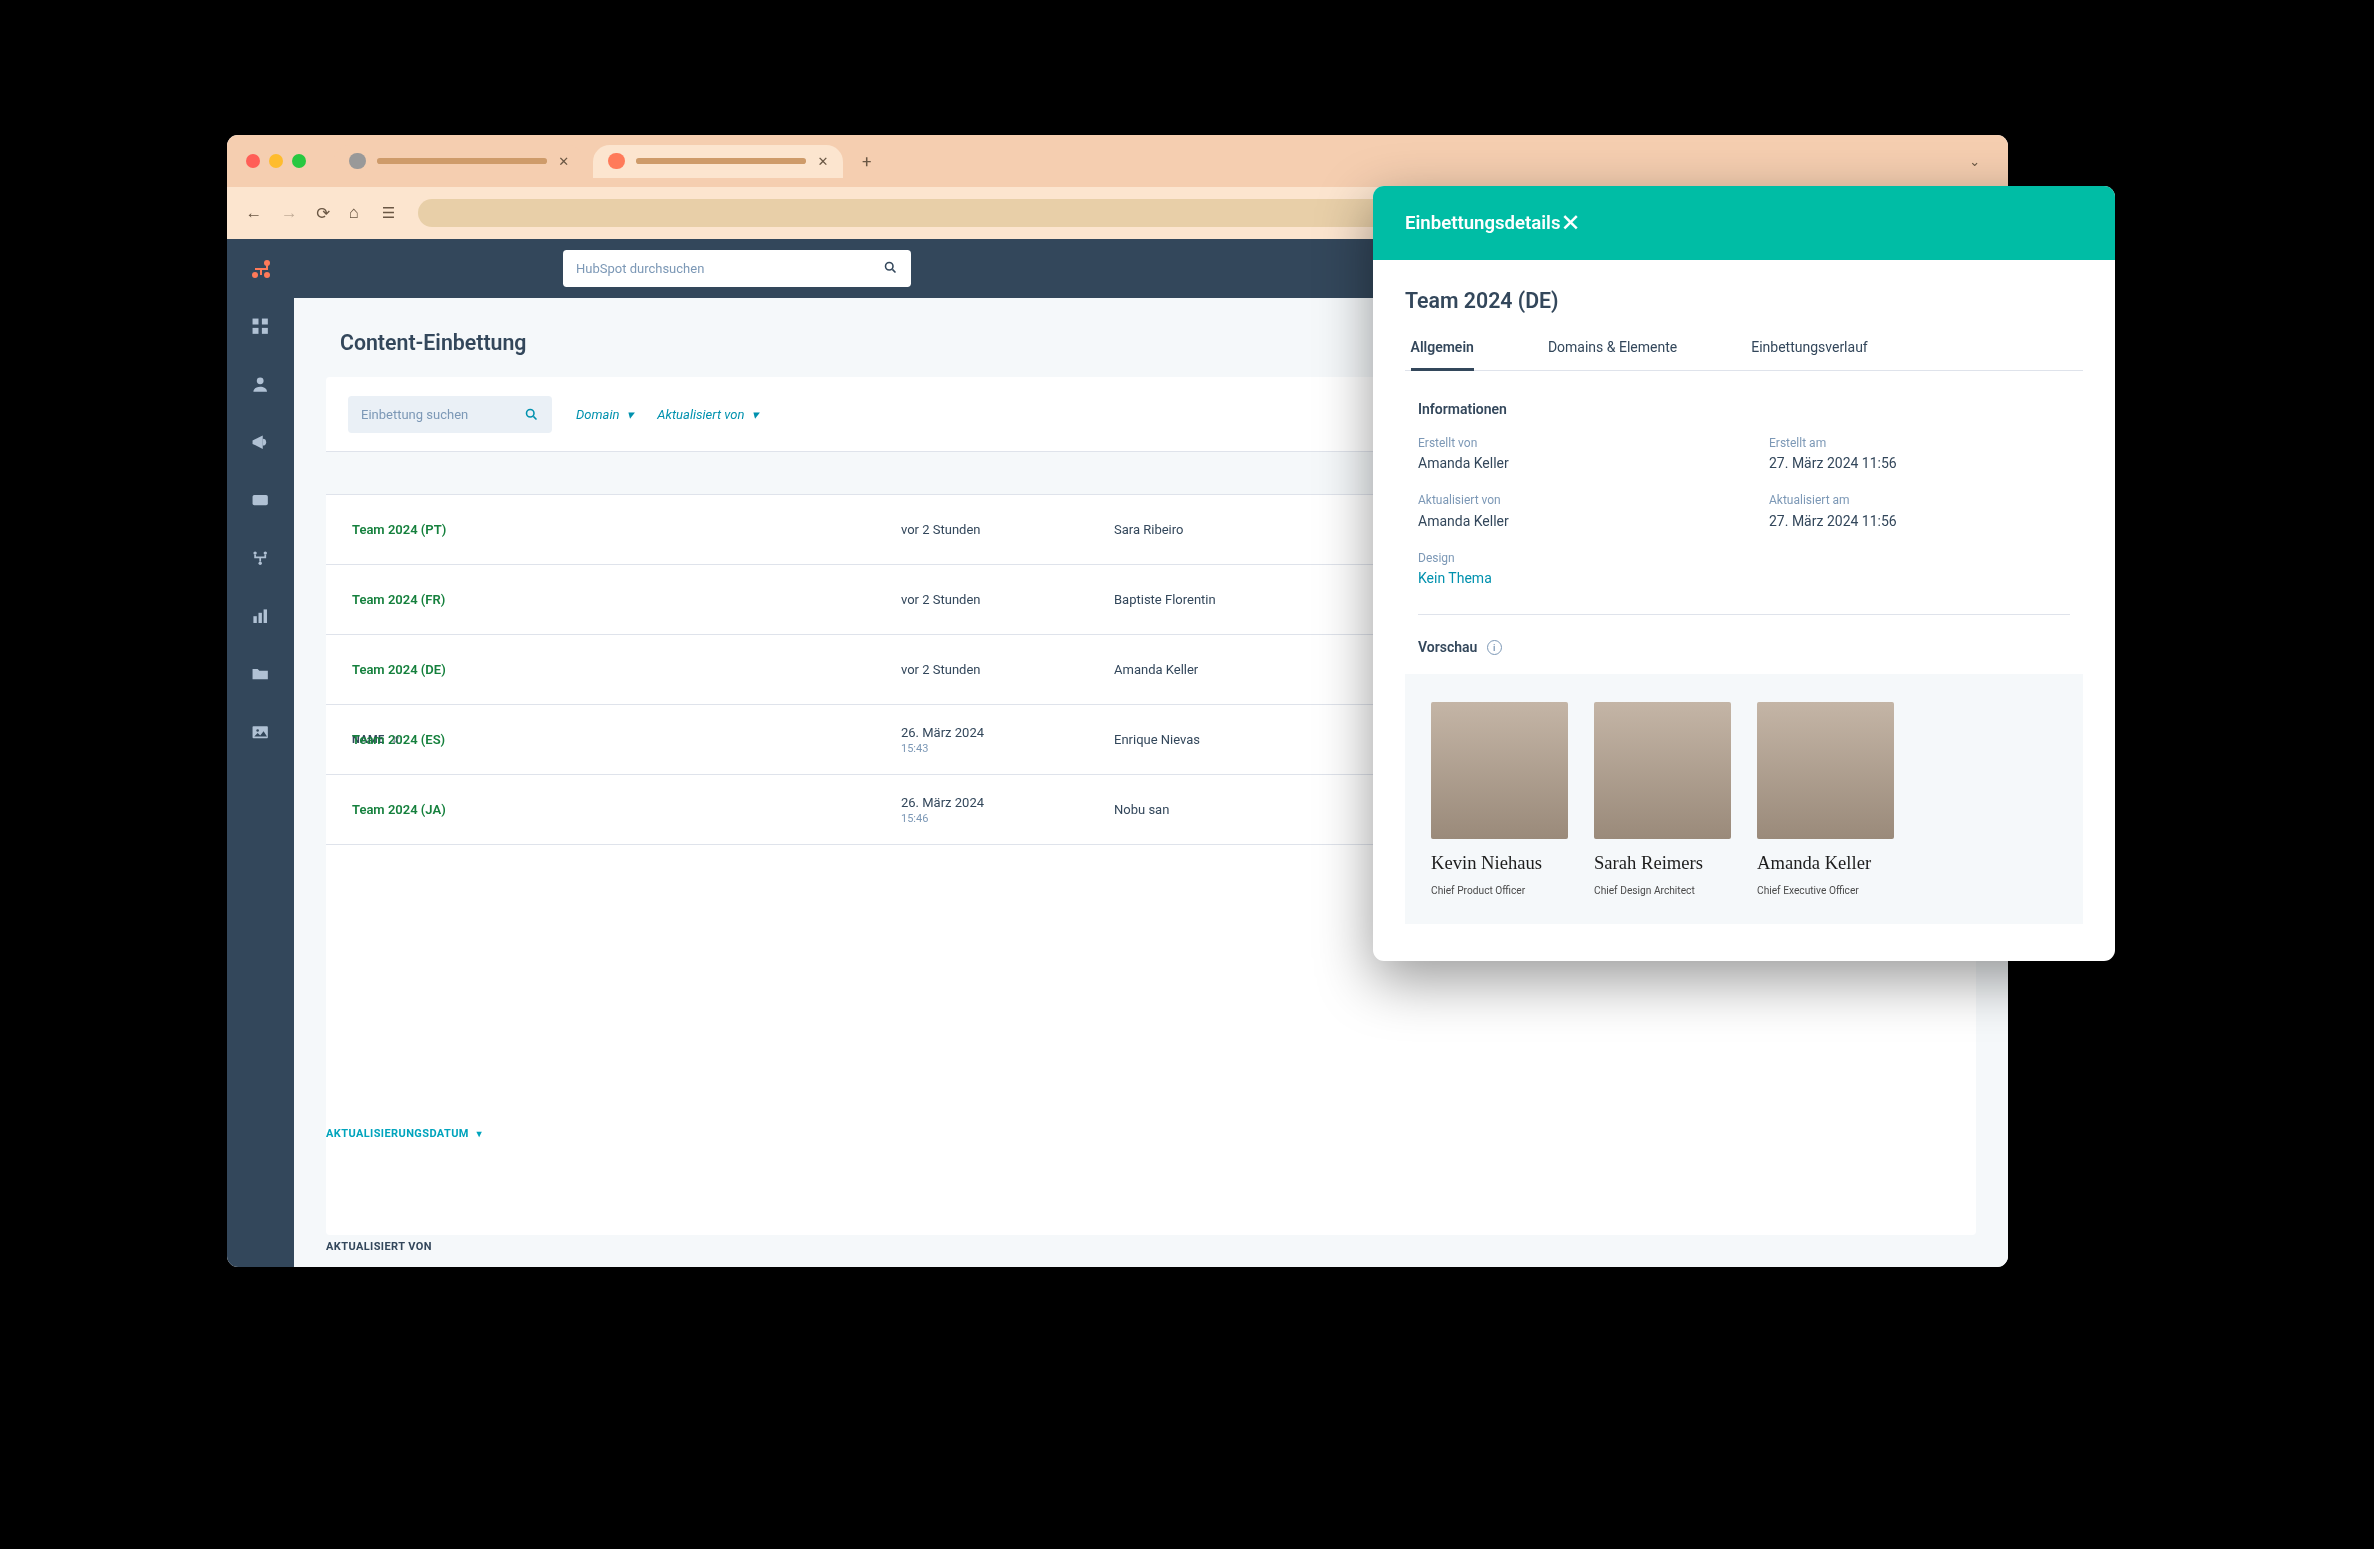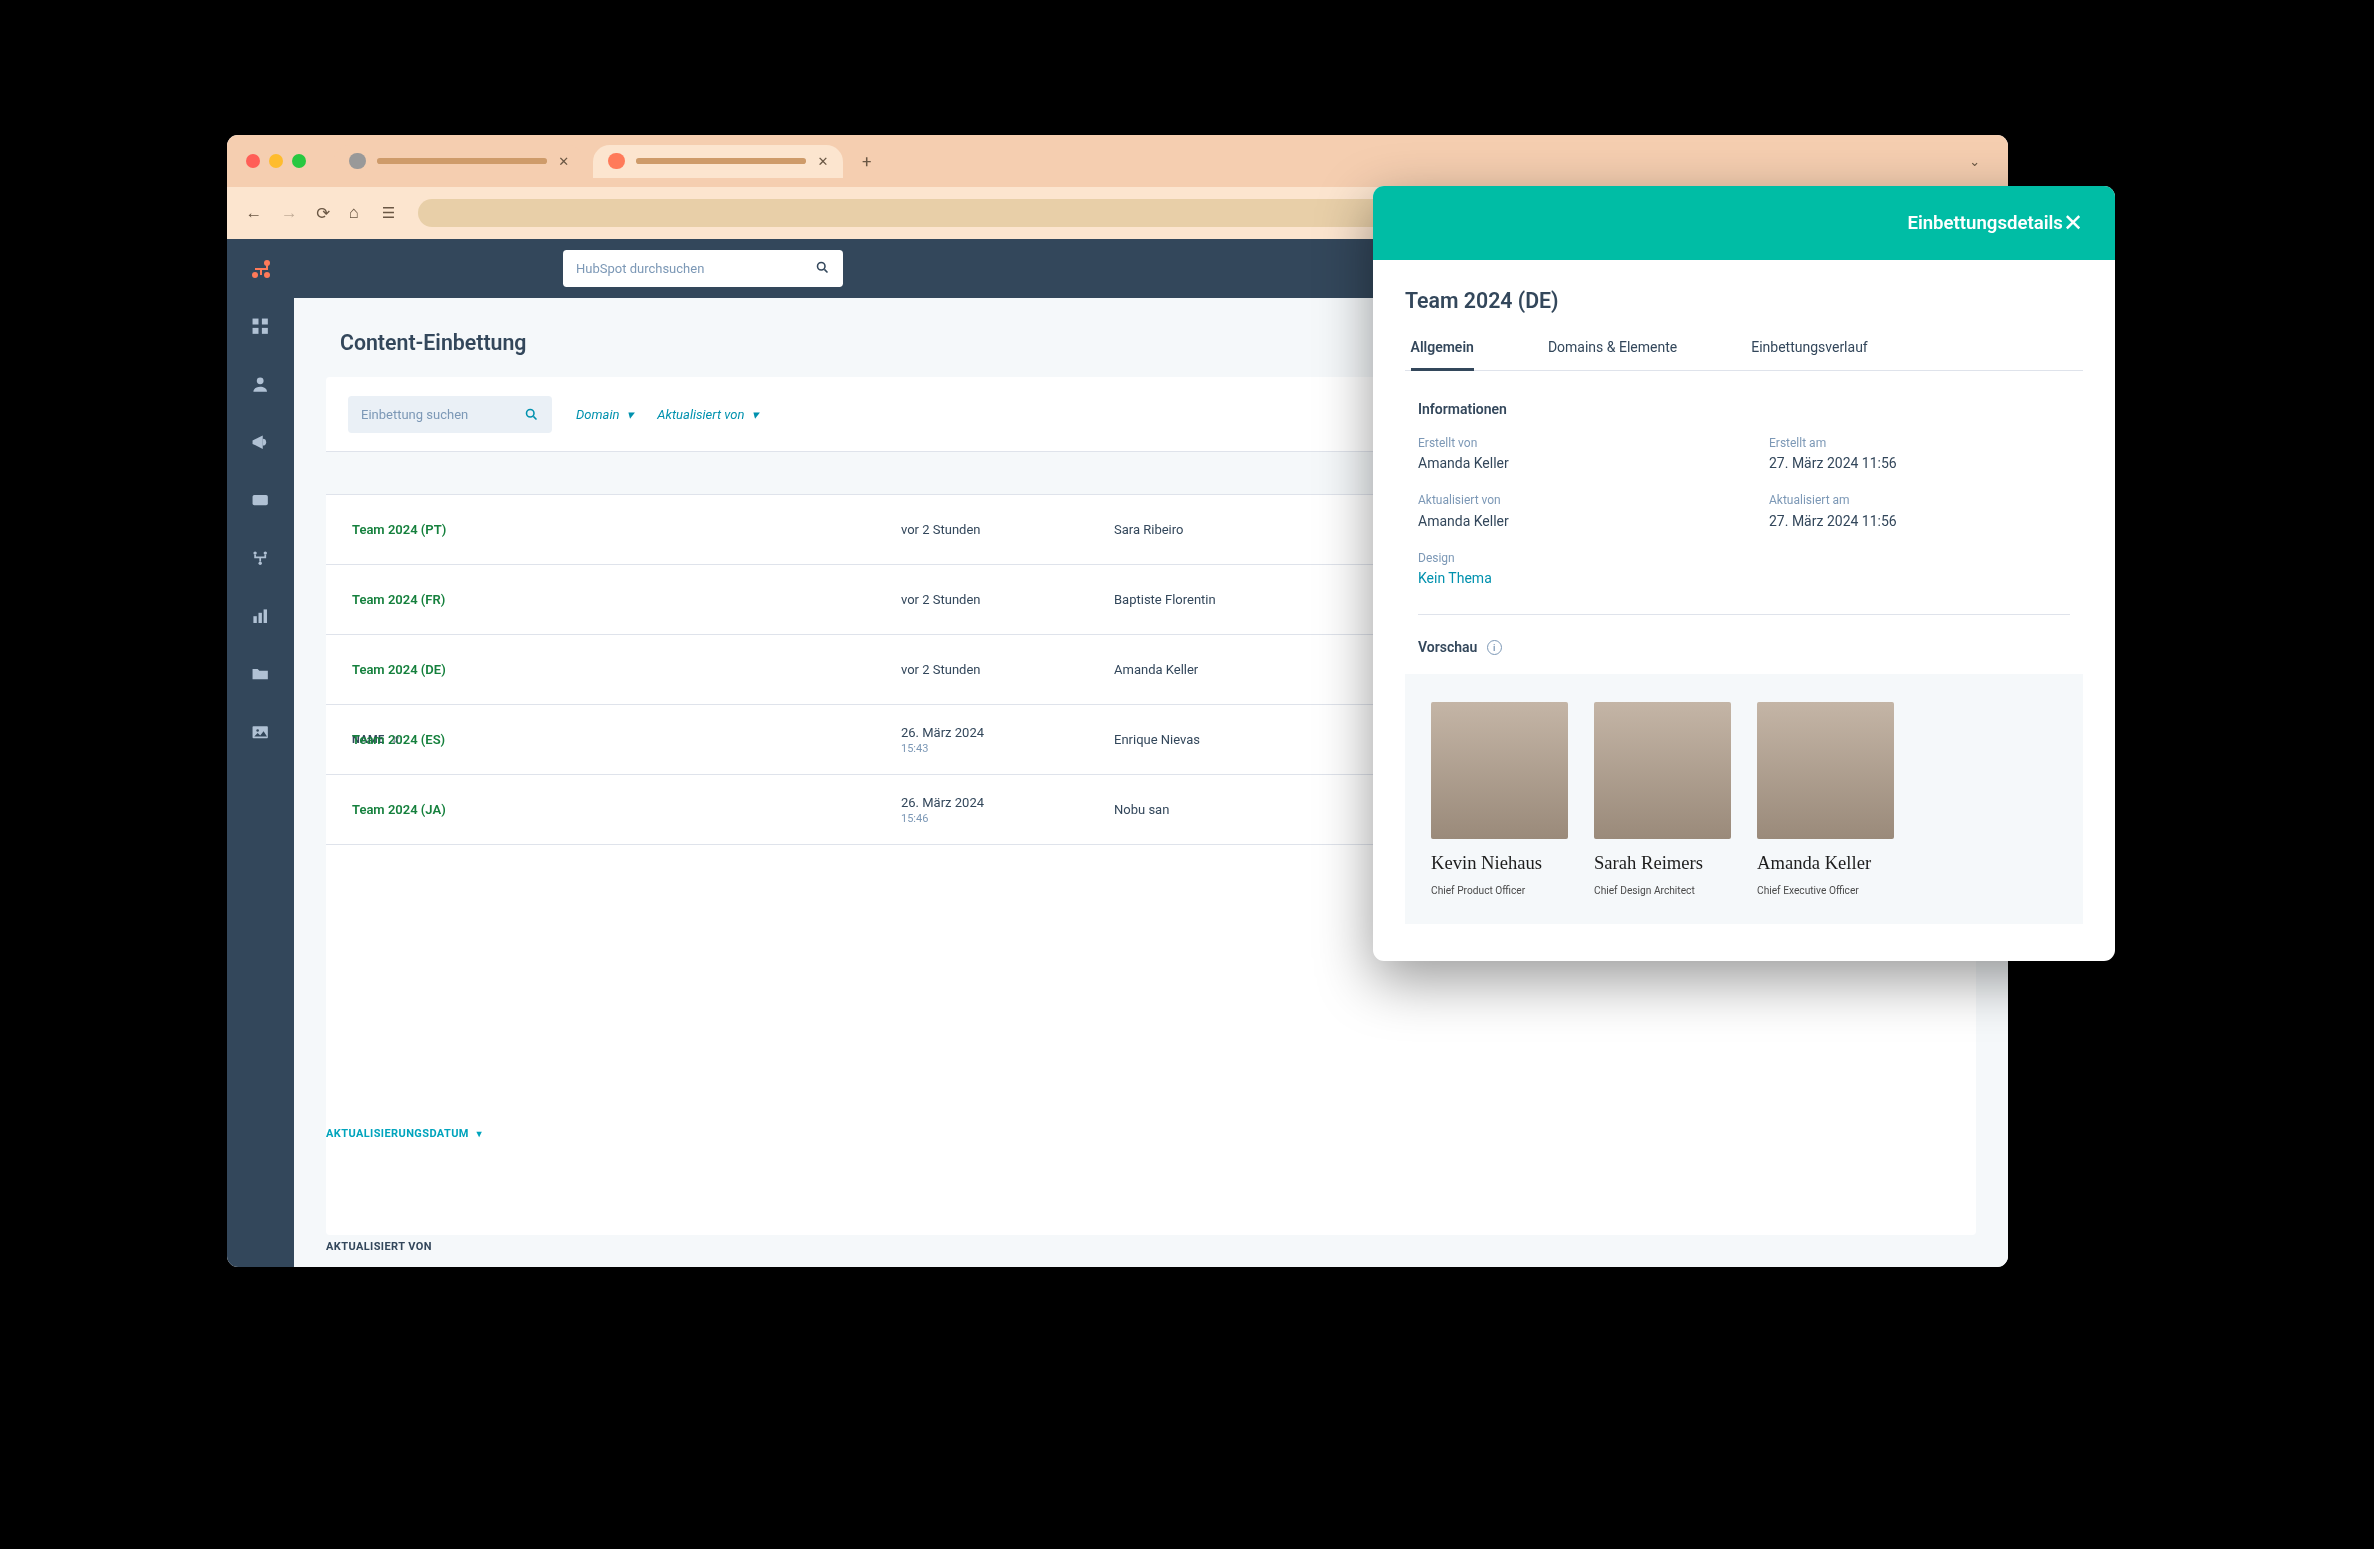--- a/index.html
+++ b/index.html
@@ -26,21 +26,21 @@
     .url-btn.dis { opacity: 0.4; }
     .url-input { flex: 1; height: 28px; background: #e8cfa8; border-radius: 14px; }
     .url-prefix { width: 22px; height: 22px; display:flex; align-items:center; justify-content:center; color:#6a5744; }
     .app { display: flex; height: calc(100% - 104px); }
     .sidebar { width: 67px; background: #33475b; display: flex; flex-direction: column; align-items: center; padding-top: 16.7px; gap: 32px; }
     .sidebar-item { width: 26px; height: 26px; display: flex; align-items: center; justify-content: center; color: #b0c1d4; cursor: pointer; }
     .sidebar-item svg { width: 20.4px; height: 20.4px; fill: currentColor; }
     .sidebar-item.logo svg { fill: #ff7a59; width: 24px; height: 24px; }
     .content { flex: 1; background: #f5f8fa; display: flex; flex-direction: column; }
     .topbar { height: 59px; background: #33475b; display: flex; align-items: center; padding-left: 269px; }
-    .search-input { width: 280px; height: 37px; background: #fff; border-radius: 3.7px; padding: 0 13px; display: flex; align-items: center; justify-content: space-between; color: #7c98b6; font-size: 13px; }
+    .search-input { width: 348px; height: 37px; background: #fff; border-radius: 3.7px; padding: 0 13px; display: flex; align-items: center; justify-content: space-between; color: #7c98b6; font-size: 13px; }
     .page-header { padding: 32px 46px 22px; }
     .page-title { font-size: 21.3px; font-weight: 600; color: #33475b; }
     .card { margin: 0 32px 32px; background: #fff; border-radius: 3.7px; flex: 1; }
     .filter-bar { display: flex; align-items: center; padding: 18.6px 22px; gap: 24px; }
     .filter-search { width: 204px; height: 37px; background: #eaf0f6; border-radius: 3.7px; display: flex; align-items: center; justify-content: space-between; padding: 0 13px; color: #7c98b6; font-size: 13px; }
     .filter-dd { color: #0091ae; font-size: 13px; display: flex; align-items: center; gap: 7.4px; cursor: pointer; font-style: italic; }
     .table { border-top: 0.9px solid #dfe3eb; }
     .table-head { display: flex; background: #f5f8fa; border-bottom: 0.9px solid #dfe3eb; height: 43px; font-size: 11px; font-weight: 700; color: #33475b; letter-spacing: 0.4px; flex-direction: column; }
     .col-name { flex: 0 0 575px; padding-left: 26px; display:flex; align-items:center; gap:7.4px; }
     .col-date { flex: 0 0 213px; display:flex; align-items:center; gap:5.6px; }
@@ -48,21 +48,21 @@
     .th-active { color: #00a4bd; }
     .sort-ic { font-size: 9.3px; opacity: 0.5; }
     .sort-ic.act { color:#00a4bd; opacity:1; }
     .table-row { display: flex; height: 70px; border-bottom: 0.9px solid #dfe3eb; align-items: center; font-size: 13px; }
     .cell-name { flex: 0 0 575px; padding-left: 26px; color: #15803d; font-weight: 600; cursor: pointer; }
     .cell-date { flex: 0 0 213px; color: #33475b; }
     .cell-date .sub { font-size: 11px; color: #7c98b6; margin-top:1.9px; }
     .cell-by { flex: 1; color: #33475b; }
     
     .panel { position: absolute; left: 1373px; top: 186px; width: 742px; background: #fff; border-radius: 11px; box-shadow: 0 18.6px 56px rgba(0,0,0,0.4); overflow: hidden; }
-    .panel-head { height: 74px; background: #00bda5; display: flex; align-items: center; justify-content: flex-end; padding: 0 32px; color: #fff; }
+    .panel-head { height: 74px; background: #00bda5; display: flex; align-items: center; justify-content: flex-start; padding: 0 32px; color: #fff; }
     .panel-head-title { font-size: 18.6px; font-weight: 600; }
     .panel-close { font-size: 24px; cursor: pointer; }
     .panel-body { padding: 28px 32px 37px; }
     .panel-title { font-size: 21.3px; font-weight: 600; color: #33475b; margin-bottom: 26px; }
     .panel-tabs { display: flex; gap: 74px; border-bottom: 0.9px solid #dfe3eb; margin-bottom: 30px; padding-left:5.6px; }
     .panel-tab { padding-bottom: 13px; font-size: 14px; color: #33475b; cursor: pointer; }
     .panel-tab.active { font-weight: 600; border-bottom: 3.7px solid #33475b; margin-bottom: -0.9px; }
     .section { margin-bottom: 28px; }
     .section-title { font-size: 14px; font-weight: 600; color: #33475b; margin-bottom: 18.6px; padding-left:13px; }
     .info-grid { display: grid; grid-template-columns: 1fr 1fr; row-gap: 22px; column-gap: 37px; padding-left:13px; }

